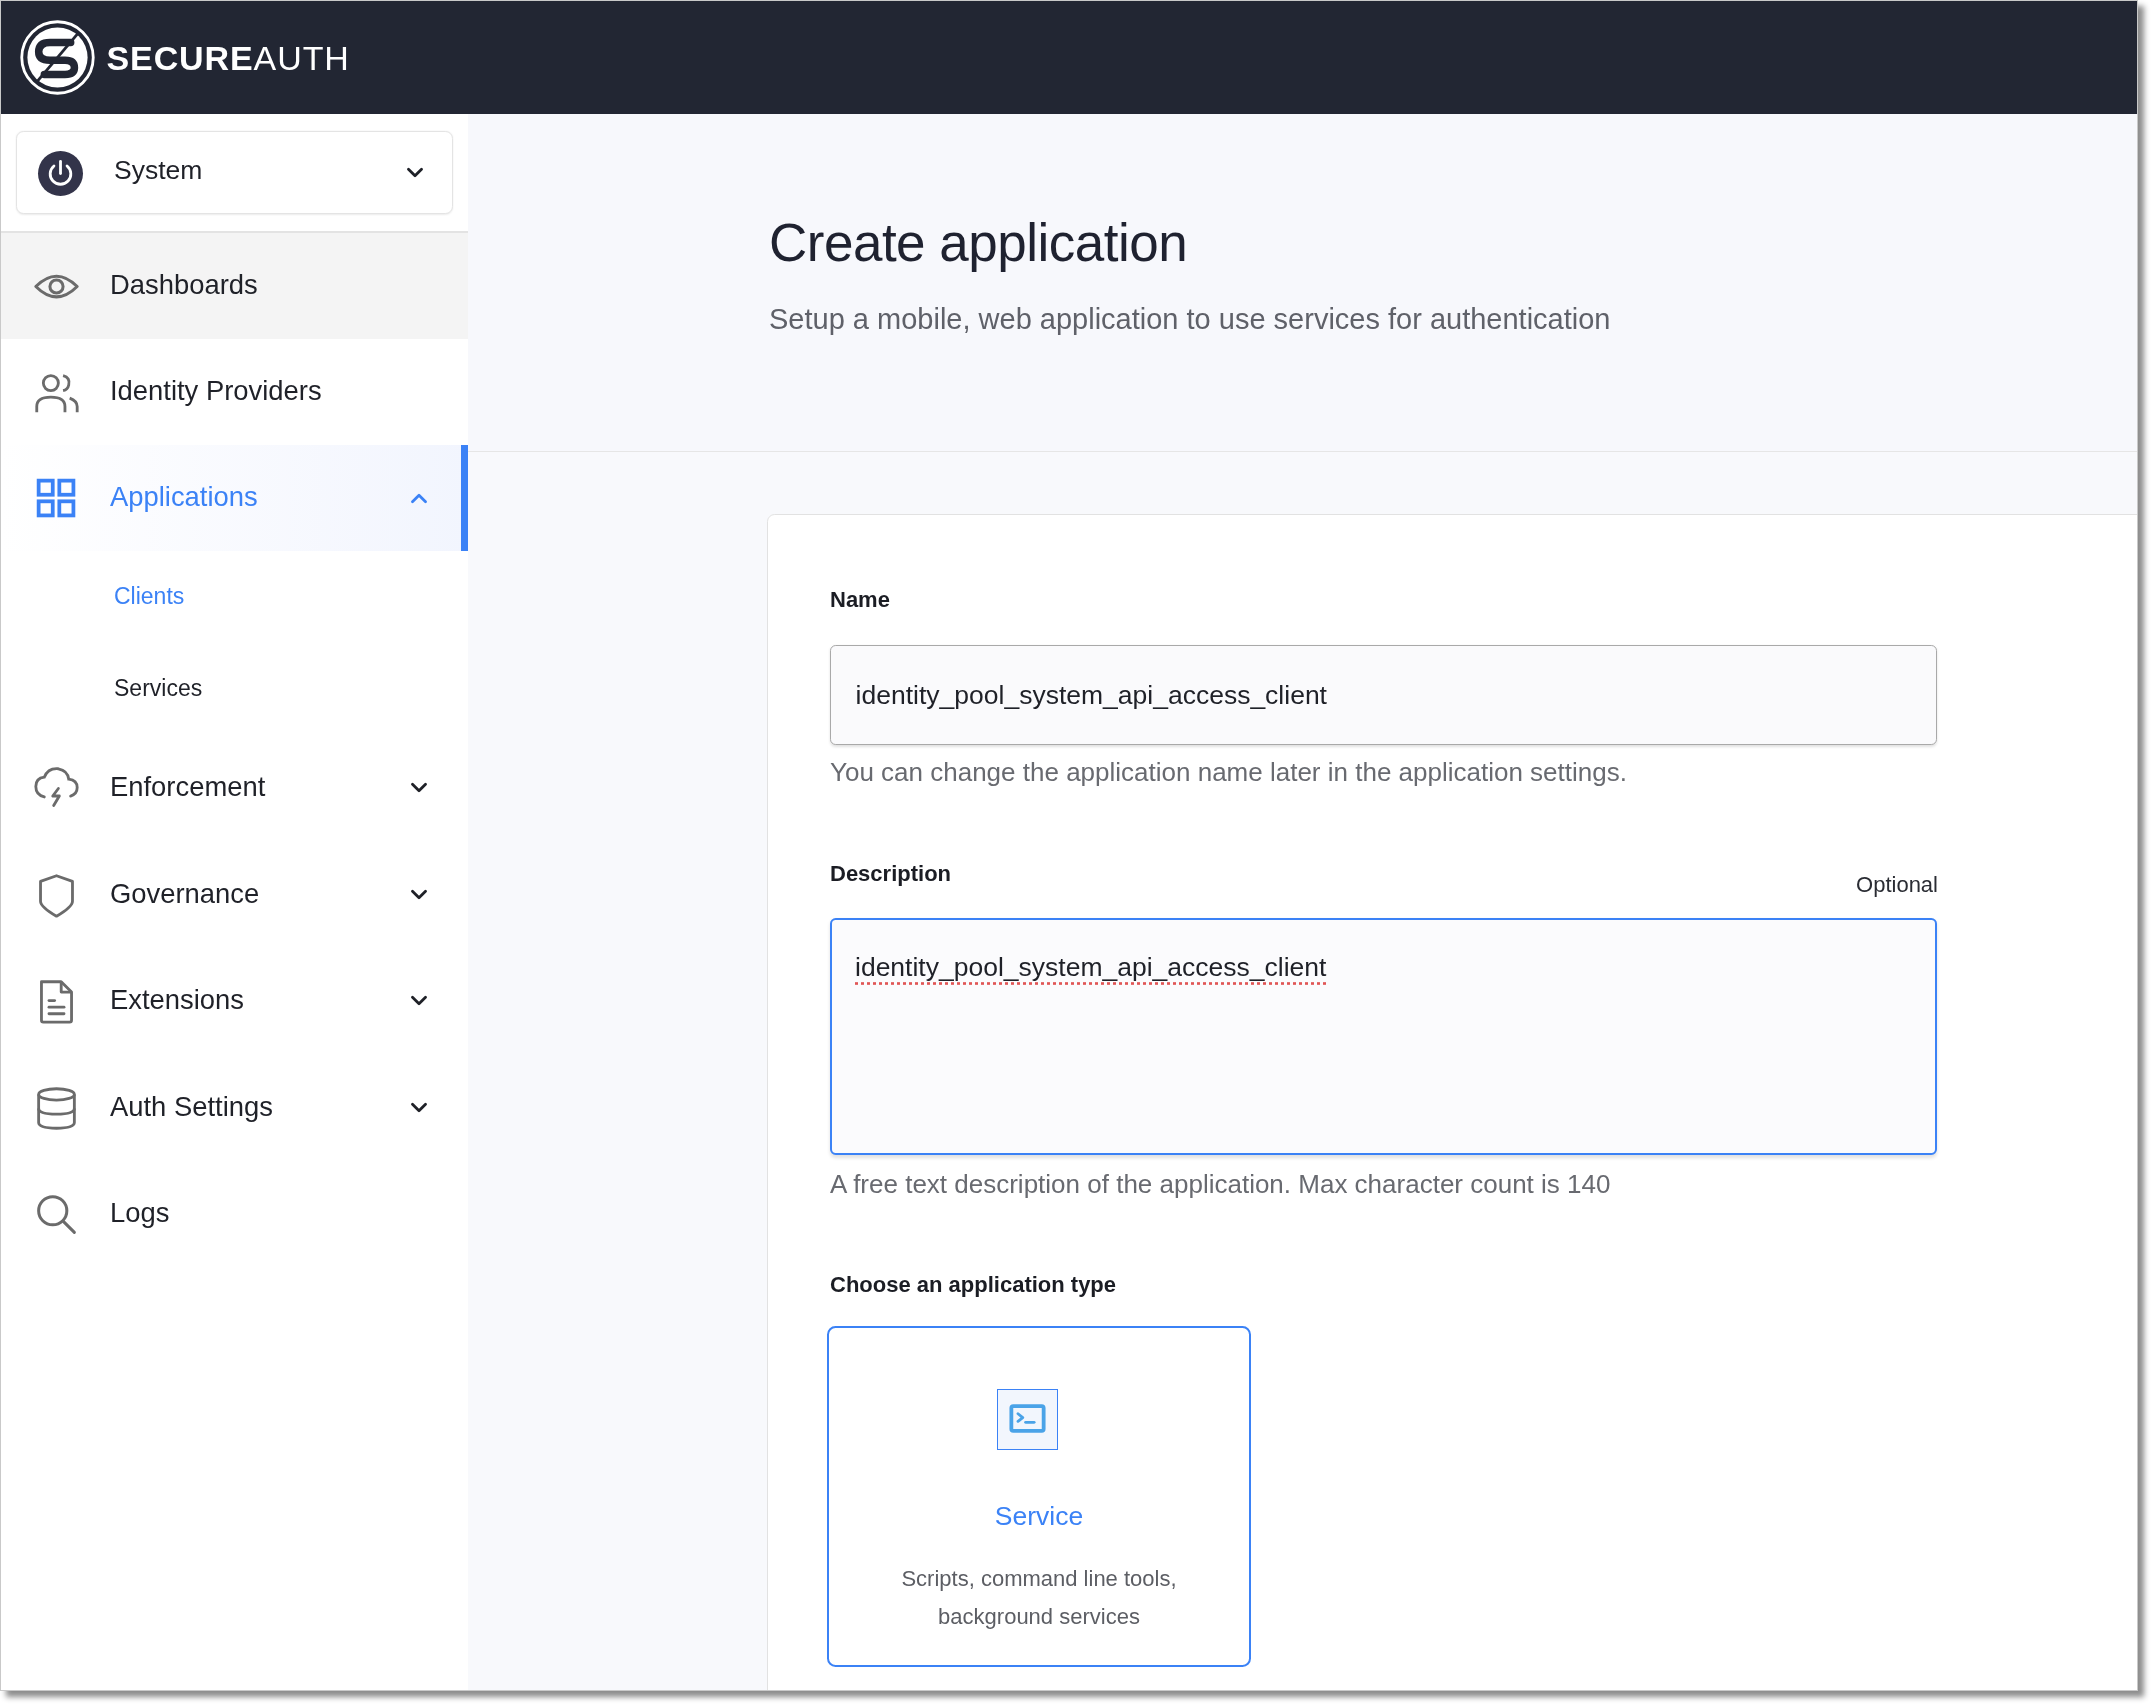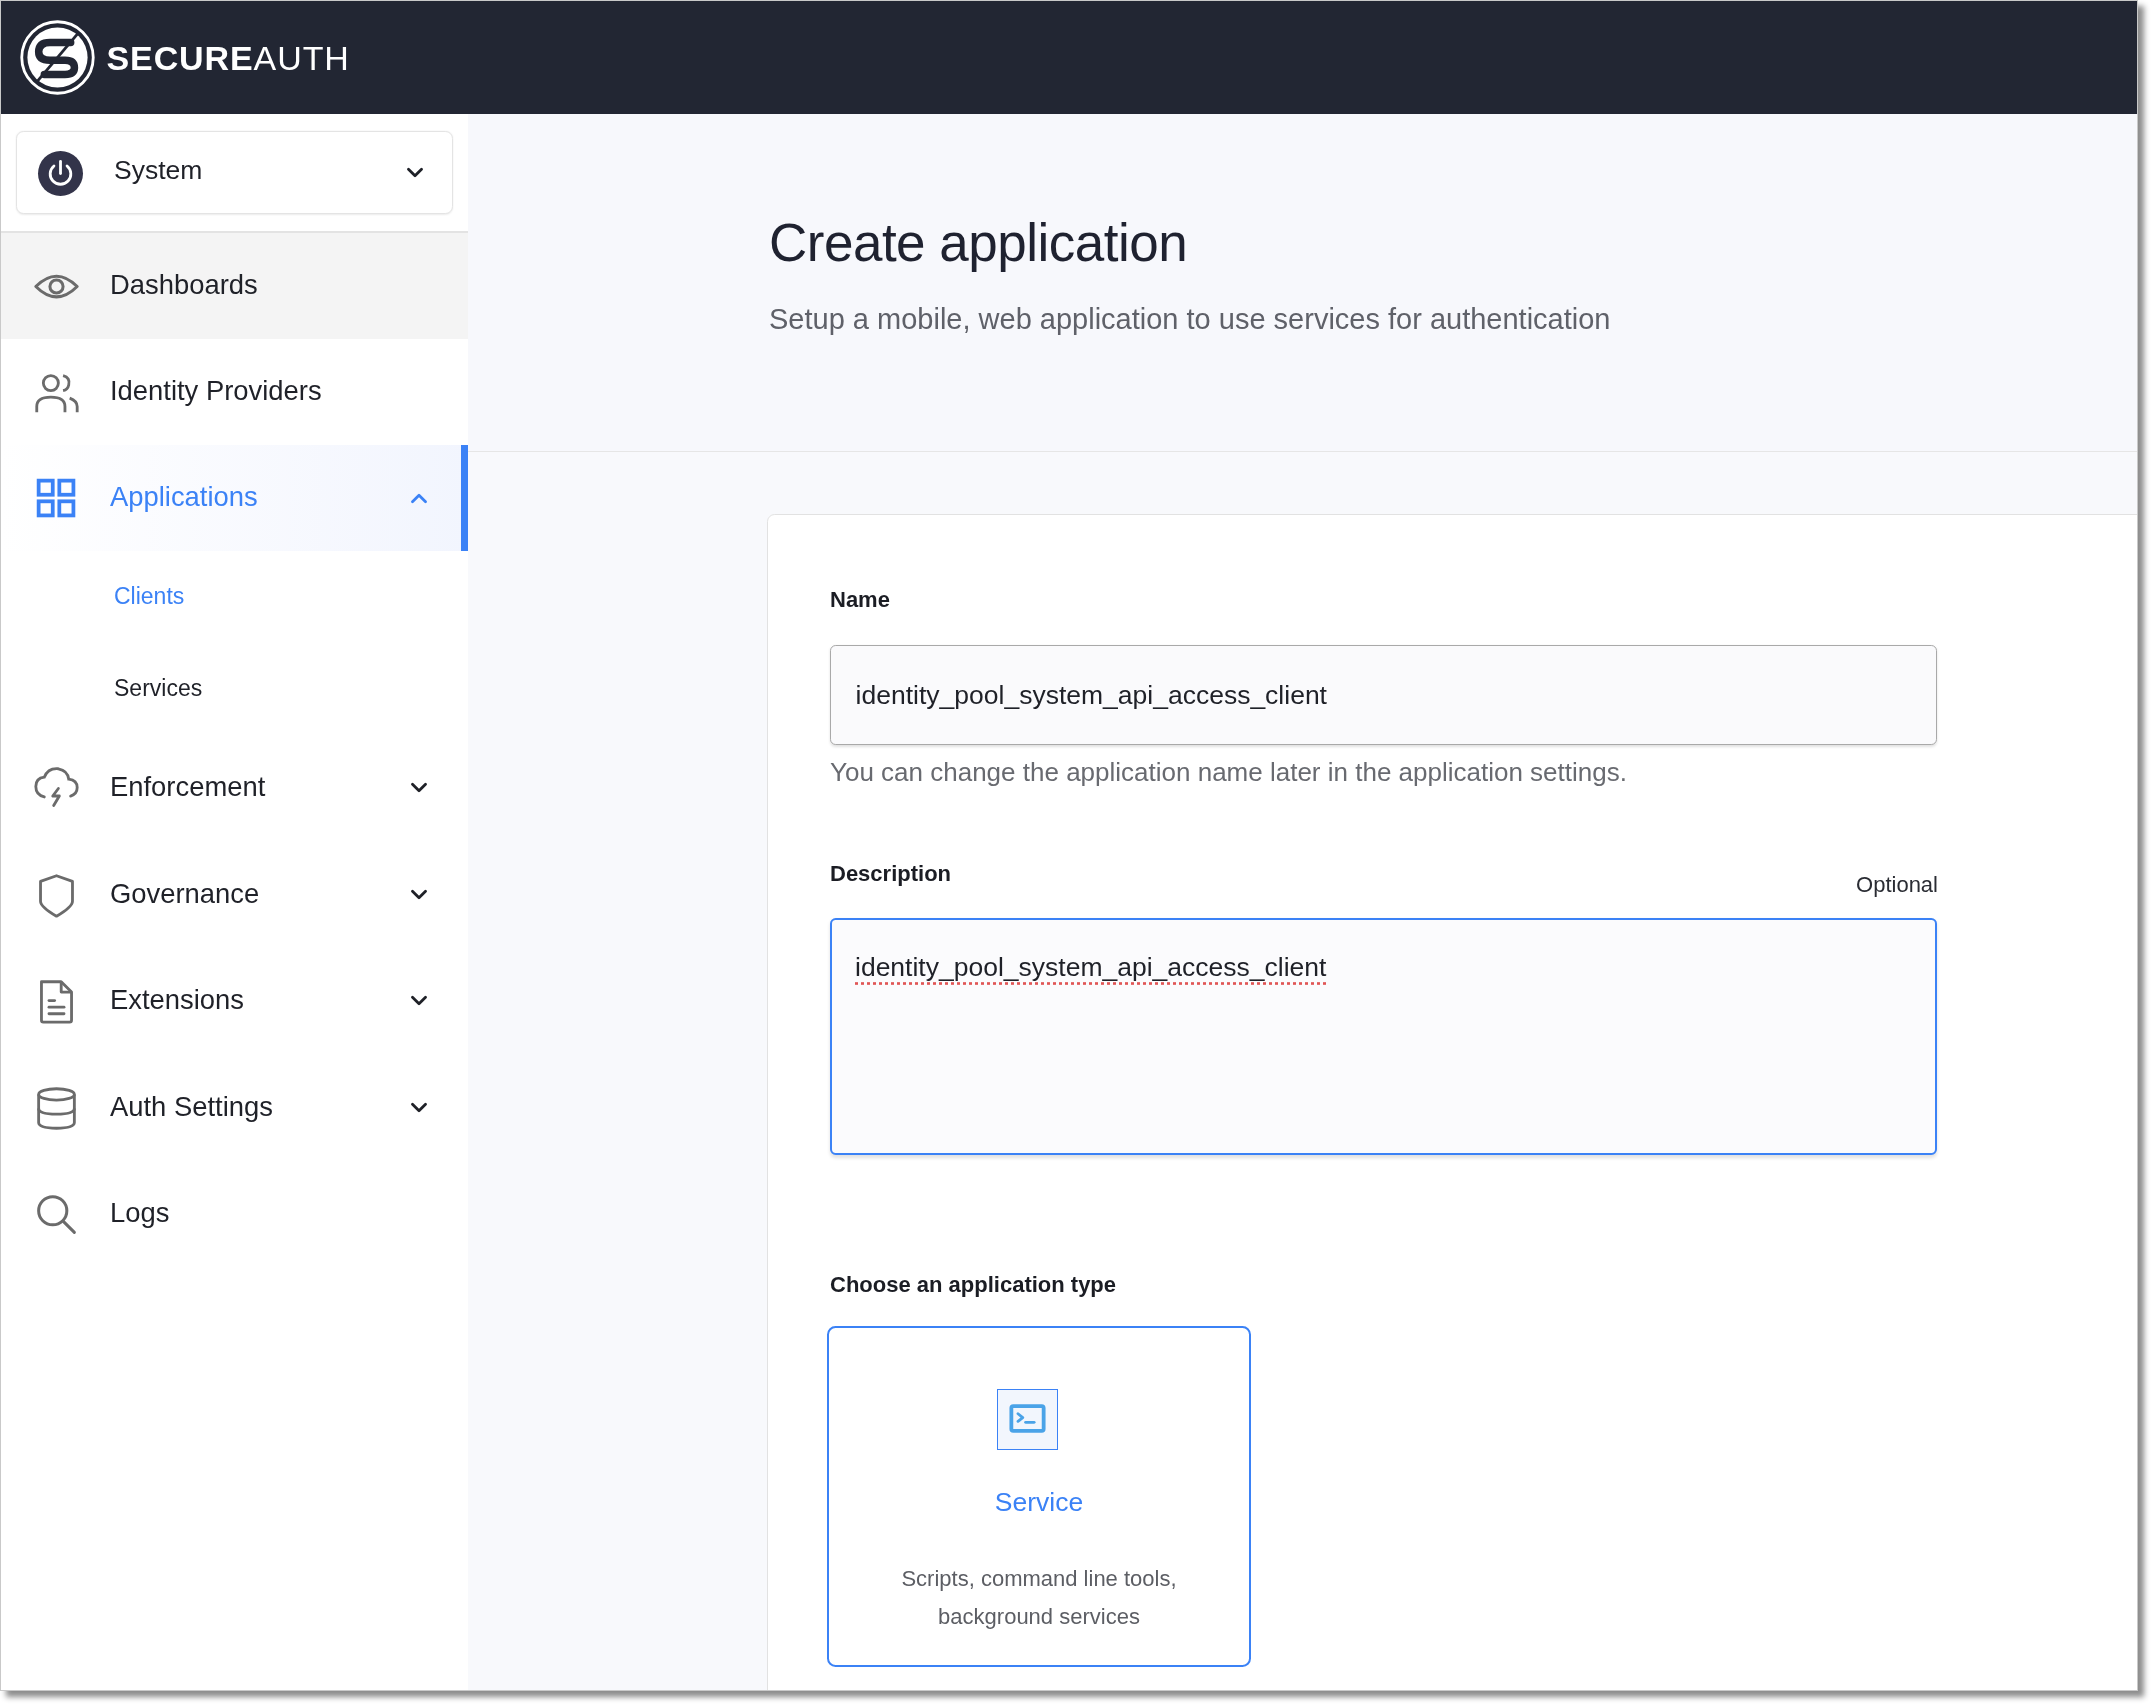--- a/index.html
+++ b/index.html
@@ -71,21 +71,21 @@
   .helper { position:absolute; font-size:26px; color:#686a70; }
   .type-card {
     position:absolute; box-sizing:border-box; border:2.8px solid #3b82f6; border-radius:8.5px;
     background:#fff; cursor:pointer; text-align:center;
   }
   .type-card .icon-box {
     position:absolute; left:168px; top:61px; width:61px; height:61px; box-sizing:border-box;
     border:1.9px solid #3b82f6; background:#f2f6fd;
   }
   .type-card .icon-box svg { width:57px; height:57px; }
-  .type-card .title { position:absolute; left:0; right:0; top:159px; font-size:26.5px; color:#3b82f6; }
+  .type-card .title { position:absolute; left:0; right:0; top:173px; font-size:26.5px; color:#3b82f6; }
   .type-card .desc { position:absolute; left:19px; right:19px; top:232px; font-size:22px; color:#5c5e64; line-height:38px; }
 </style>
 </head>
 <body>
 
 <div class="screen">
 
   <div class="topbar">
     <div class="logo">
       <svg viewBox="0 0 84 84">
@@ -213,20 +213,21 @@
     </div>
 
     <div class="card">
       <div class="field-label" style="left:62px; top:72px;">Name</div>
       <input class="text-input" type="text" style="left: 62px; top: 130px; width: 1107px; height: 100px;" value="identity_pool_system_api_access_client">
       <div class="helper" style="left:62px; top:242px;">You can change the application name later in the application settings.</div>
 
       <div class="field-label" style="left:62px; top:346px;">Description</div>
       <div class="optional" style="left:886px; width:284px; top:357px;">Optional</div>
       <textarea class="text-area" style="left: 62px; top: 403px; width: 1107px; height: 237px;">identity_pool_system_api_access_client</textarea>
+      <div class="helper" style="left:62px; top:654px;">A free text description of the application. Max character count is 140</div>
 
       <div class="field-label" style="left:62px; top:757px;">Choose an application type</div>
 
       <div class="type-card" style="left:59px; top:811px; width:424px; height:341px;">
         <div class="icon-box">
           <svg viewBox="0 0 60 60">
             <rect x="13" y="17" width="34" height="26" rx="2" fill="none" stroke="#4aa3e8" stroke-width="4"></rect>
             <path d="M20 25 L25 29 L20 33" fill="none" stroke="#4aa3e8" stroke-width="3" stroke-linecap="round" stroke-linejoin="round"></path>
             <line x1="28" y1="34" x2="37" y2="34" stroke="#4aa3e8" stroke-width="3" stroke-linecap="round"></line>
           </svg>

